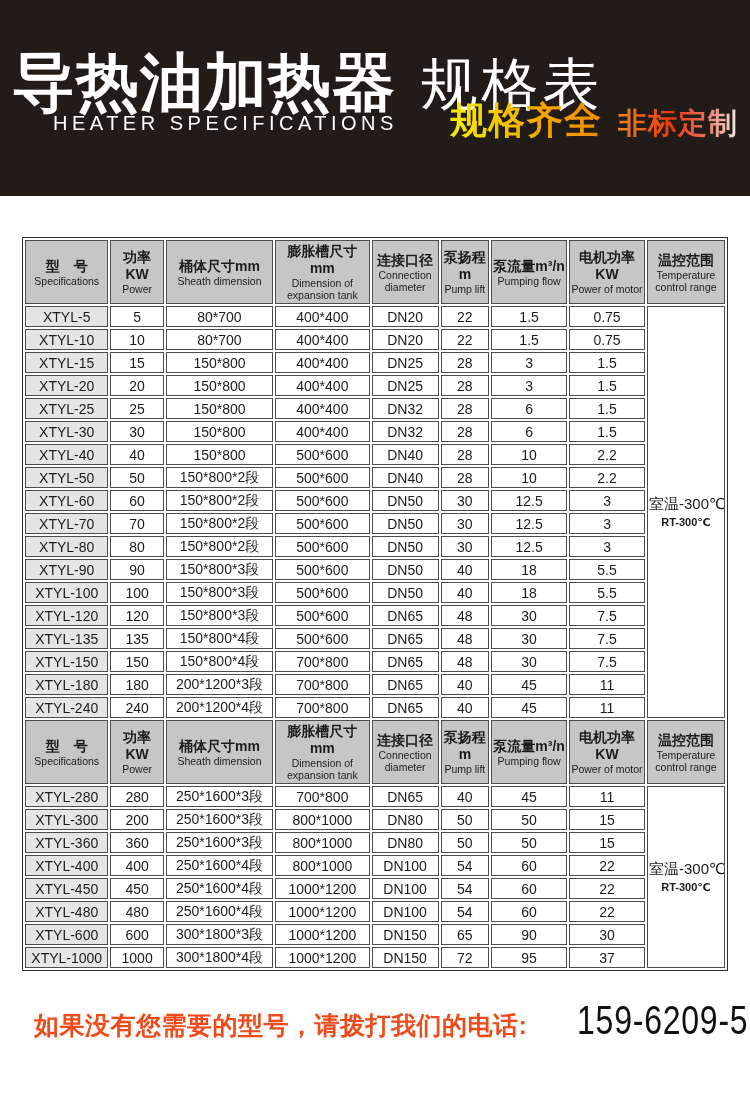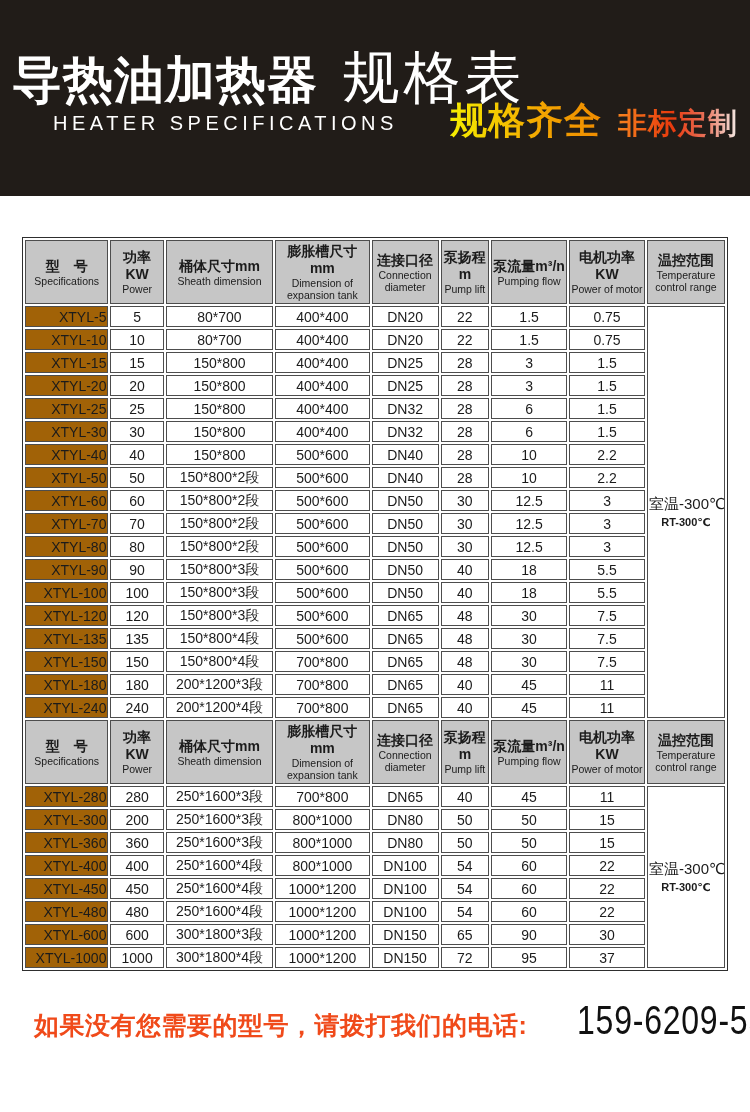--- a/index.html
+++ b/index.html
@@ -2,21 +2,21 @@
 <html><head>
 <meta charset="utf-8">
 <style>
   * { margin: 0; padding: 0; box-sizing: border-box; }
   html, body { width: 750px; height: 1112px; background: #ffffff; overflow: hidden;
     font-family: "Liberation Sans", "DejaVu Sans", sans-serif; }
 
   
   .banner { position: relative; width: 750px; height: 196px; background: #211c18; }
   .title-row { position: absolute; left: 12px; top: 40px; white-space: nowrap; color: #fff; }
-  .title-cn { font-family: "Liberation Serif", "DejaVu Serif", serif; font-size: 50px; font-weight: 700; letter-spacing: 1px; }
+  .title-cn { font-family: "Liberation Serif", "DejaVu Serif", serif; font-size: 63px; font-weight: 700; letter-spacing: 1px; }
   .title-cn2 { font-size: 57px; font-weight: 400; letter-spacing: 4px; margin-left: 20px; }
   .subtitle { position: absolute; left: 34px; top: 112px; color: #fff; font-size: 20px;
     letter-spacing: 4.5px; font-weight: 400; margin-left: 19px; }
   .badges { position: absolute; right: 12px; top: 96px; display: flex; align-items: baseline; gap: 16px; white-space: nowrap; }
   .badge1 { font-size: 37px; font-weight: 700; color: #f5b400; letter-spacing: 1px; }
   .badge2 { font-size: 29px; font-weight: 700; color: #e8491a; letter-spacing: 1px; }
   @supports ((-webkit-background-clip: text) or (background-clip: text)) {
     .badge1 { background: linear-gradient(90deg, #f6ee00 0%, #f3a500 60%, #ef8b00 100%);
       -webkit-background-clip: text; background-clip: text; -webkit-text-fill-color: transparent; color: transparent; }
     .badge2 { background: linear-gradient(90deg, #f5821e 0%, #e83a0d 45%, #e86a50 70%, #f4ece8 100%);
@@ -28,21 +28,21 @@
   table { width: 706px; table-layout: fixed; border-collapse: separate; border-spacing: 2px;
     background: #fff; border: 1px solid #2e2e2e; }
   col.w1 { width: 12.2%; } col.w2 { width: 7.8%; } col.w3 { width: 15.7%; }
   col.w4 { width: 13.8%; } col.w5 { width: 9.8%; } col.w6 { width: 7.1%; }
   col.w7 { width: 11.1%; } col.w8 { width: 11.1%; } col.w9 { width: 11.4%; }
   th, td { border: 1px solid #4d4d4d; text-align: center; vertical-align: middle; color: #1b1b1b; overflow: hidden; }
   th { background: #c6c6c6; height: 56px; padding: 2px 1px; }
   .h-cn { font-size: 14px; font-weight: 700; line-height: 17px; }
   .h-en { font-size: 10.5px; font-weight: 400; line-height: 12px; }
   td { height: 21px; font-size: 14px; padding: 0 1px; background: #fff; white-space: nowrap; }
-  td.model { background: #a16207; text-align: right; }
+  td.model { background: #e5e5e5; }
   td.temp { background: #fff; }
   .t-cn { font-size: 15px; line-height: 20px; }
   .t-en { font-size: 11px; font-weight: 700; line-height: 16px; }
 
   
   .footer { margin: 26px 12px 0 34px; display: flex; align-items: baseline; white-space: nowrap; gap: 44px; }
   .notice { color: #f04a1a; font-size: 25px; font-weight: 700; letter-spacing: 0.5px; }
   .phone { display: inline-block; color: #111; font-size: 41px; font-weight: 400;
     letter-spacing: 1px; transform: scaleX(0.78); transform-origin: left bottom; margin-left: 6px; }
 </style>

